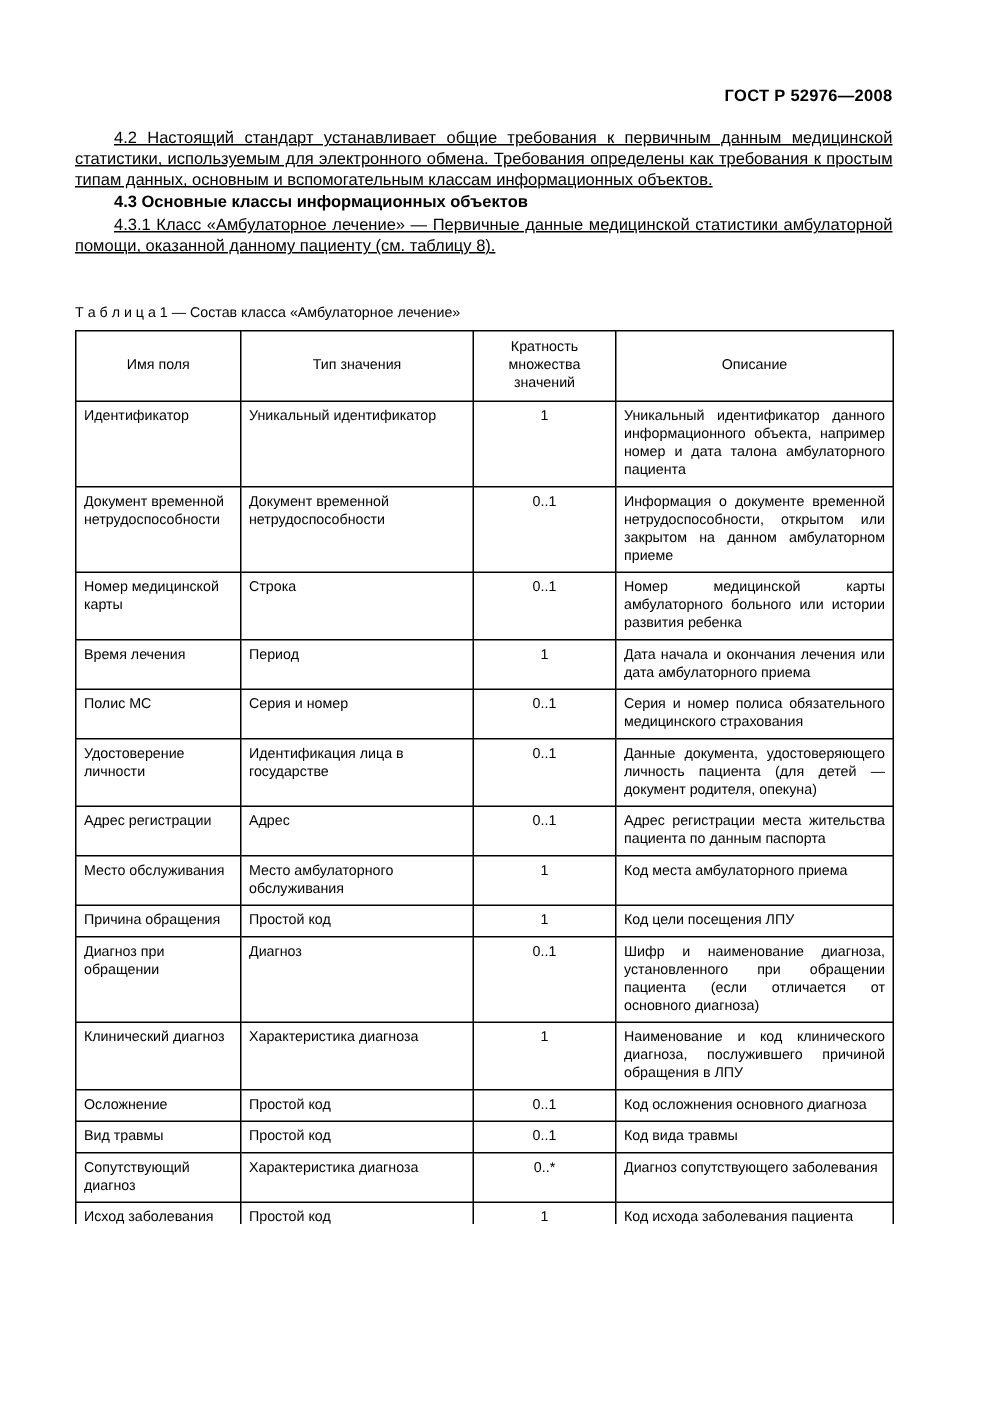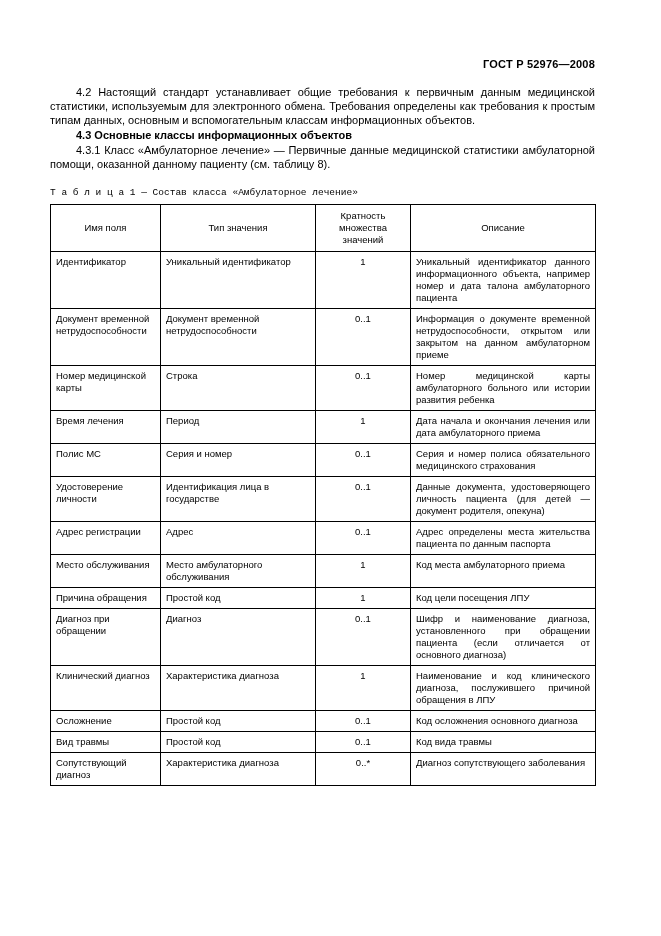--- a/index.html
+++ b/index.html
@@ -24,33 +24,33 @@
     font-weight: bold;
     margin-bottom: 15px;
     letter-spacing: 0.2px;
   }
   .para {
     font-size: 11px;
     line-height: 14px;
     text-align: justify;
     text-indent: 26px;
     margin: 0;
+    text-decoration: underline;
   }
   .heading {
     font-size: 11px;
     line-height: 14px;
     font-weight: bold;
     text-indent: 26px;
     margin: 1px 0;
   }
   .table-caption {
     font-size: 9.5px;
     line-height: 12px;
-    margin: 16px 0 5px 0;
-    font-family: Liberation Mono, monospace;
+    margin: 32px 0 5px 0;
   }
   table.gost {
     border-collapse: collapse;
     width: 100%;
     table-layout: fixed;
     font-size: 9.5px;
     line-height: 12px;
   }
   table.gost th, table.gost td {
     border: 1px solid #000;
@@ -140,21 +140,21 @@
         <tr>
           <td class="col0">Удостоверение личности</td>
           <td class="col1">Идентификация лица в государстве</td>
           <td class="col2">0..1</td>
           <td class="col3">Данные документа, удостоверяющего личность пациента (для детей — документ родителя, опекуна)</td>
         </tr>
         <tr>
           <td class="col0">Адрес регистрации</td>
           <td class="col1">Адрес</td>
           <td class="col2">0..1</td>
-          <td class="col3">Адрес определены места жительства пациента по данным паспорта</td>
+          <td class="col3">Адрес регистрации места жительства пациента по данным паспорта</td>
         </tr>
         <tr>
           <td class="col0">Место обслуживания</td>
           <td class="col1">Место амбулаторного обслуживания</td>
           <td class="col2">1</td>
           <td class="col3">Код места амбулаторного приема</td>
         </tr>
         <tr>
           <td class="col0">Причина обращения</td>
           <td class="col1">Простой код</td>
@@ -184,18 +184,24 @@
           <td class="col1">Простой код</td>
           <td class="col2">0..1</td>
           <td class="col3">Код вида травмы</td>
         </tr>
         <tr>
           <td class="col0">Сопутствующий диагноз</td>
           <td class="col1">Характеристика диагноза</td>
           <td class="col2">0..*</td>
           <td class="col3">Диагноз сопутствующего заболевания</td>
         </tr>
+        <tr>
+          <td class="col0">Исход заболевания</td>
+          <td class="col1">Простой код</td>
+          <td class="col2">1</td>
+          <td class="col3">Код исхода заболевания пациента</td>
+        </tr>
       </tbody>
   </table>
 
   <div class="page-number">3</div>
 
 </div>
 
 </body></html>

